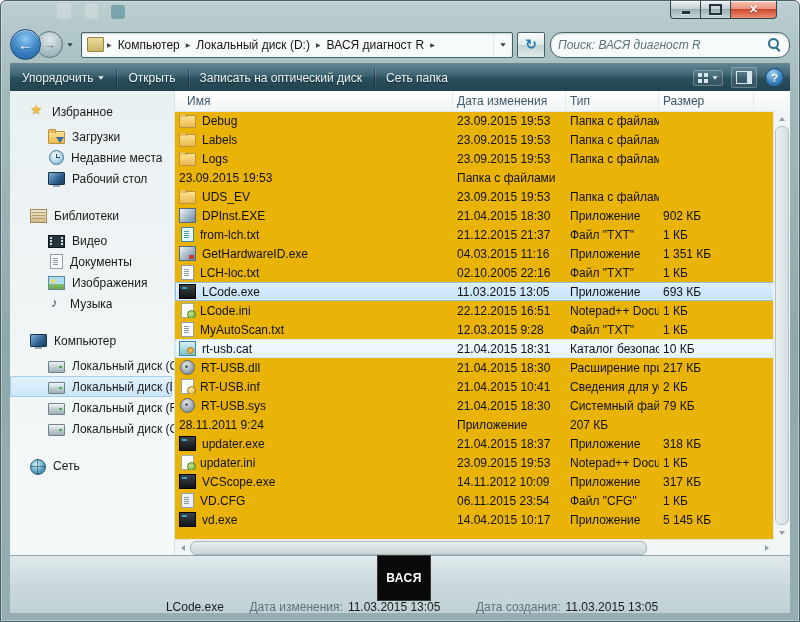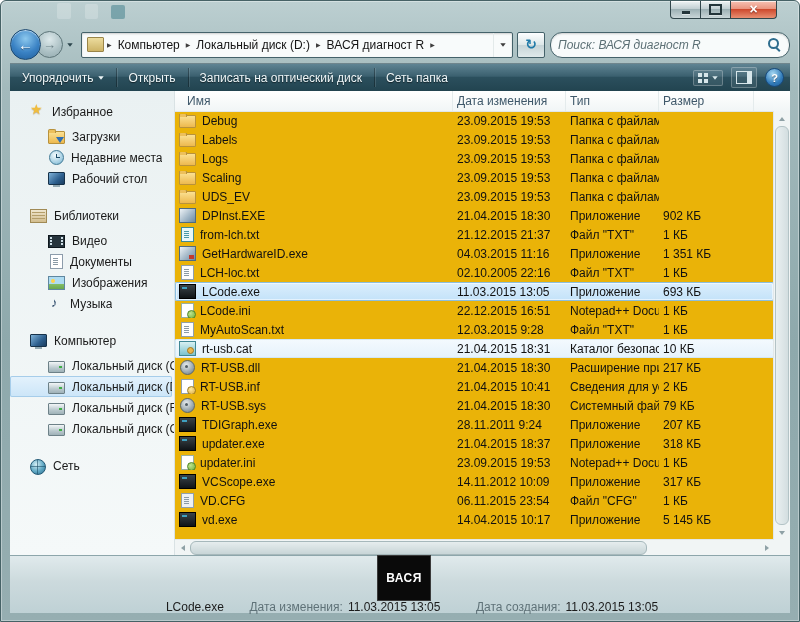--- a/index.html
+++ b/index.html
@@ -358,24 +358,20 @@
           <div class="frow">
             <div class="c name">
               <span class="ic ic-folder"></span>
               <span class="fname">Logs</span>
             </div>
             <div class="c date">23.09.2015 19:53</div>
             <div class="c type">Папка с файлами</div>
             <div class="c size"></div>
           </div>
           <div class="frow">
-            <div class="c name">
-              <span class="ic ic-folder"></span>
-              <span class="fname">Scaling</span>
-            </div>
             <div class="c date">23.09.2015 19:53</div>
             <div class="c type">Папка с файлами</div>
             <div class="c size"></div>
           </div>
           <div class="frow">
             <div class="c name">
               <span class="ic ic-folder"></span>
               <span class="fname">UDS_EV</span>
             </div>
             <div class="c date">23.09.2015 19:53</div>
@@ -475,24 +471,20 @@
           <div class="frow">
             <div class="c name">
               <span class="ic ic-sys"></span>
               <span class="fname">RT-USB.sys</span>
             </div>
             <div class="c date">21.04.2015 18:30</div>
             <div class="c type">Системный файл</div>
             <div class="c size">79 КБ</div>
           </div>
           <div class="frow">
-            <div class="c name">
-              <span class="ic ic-app-dark"></span>
-              <span class="fname">TDIGraph.exe</span>
-            </div>
             <div class="c date">28.11.2011 9:24</div>
             <div class="c type">Приложение</div>
             <div class="c size">207 КБ</div>
           </div>
           <div class="frow">
             <div class="c name">
               <span class="ic ic-app-dark"></span>
               <span class="fname">updater.exe</span>
             </div>
             <div class="c date">21.04.2015 18:37</div>

